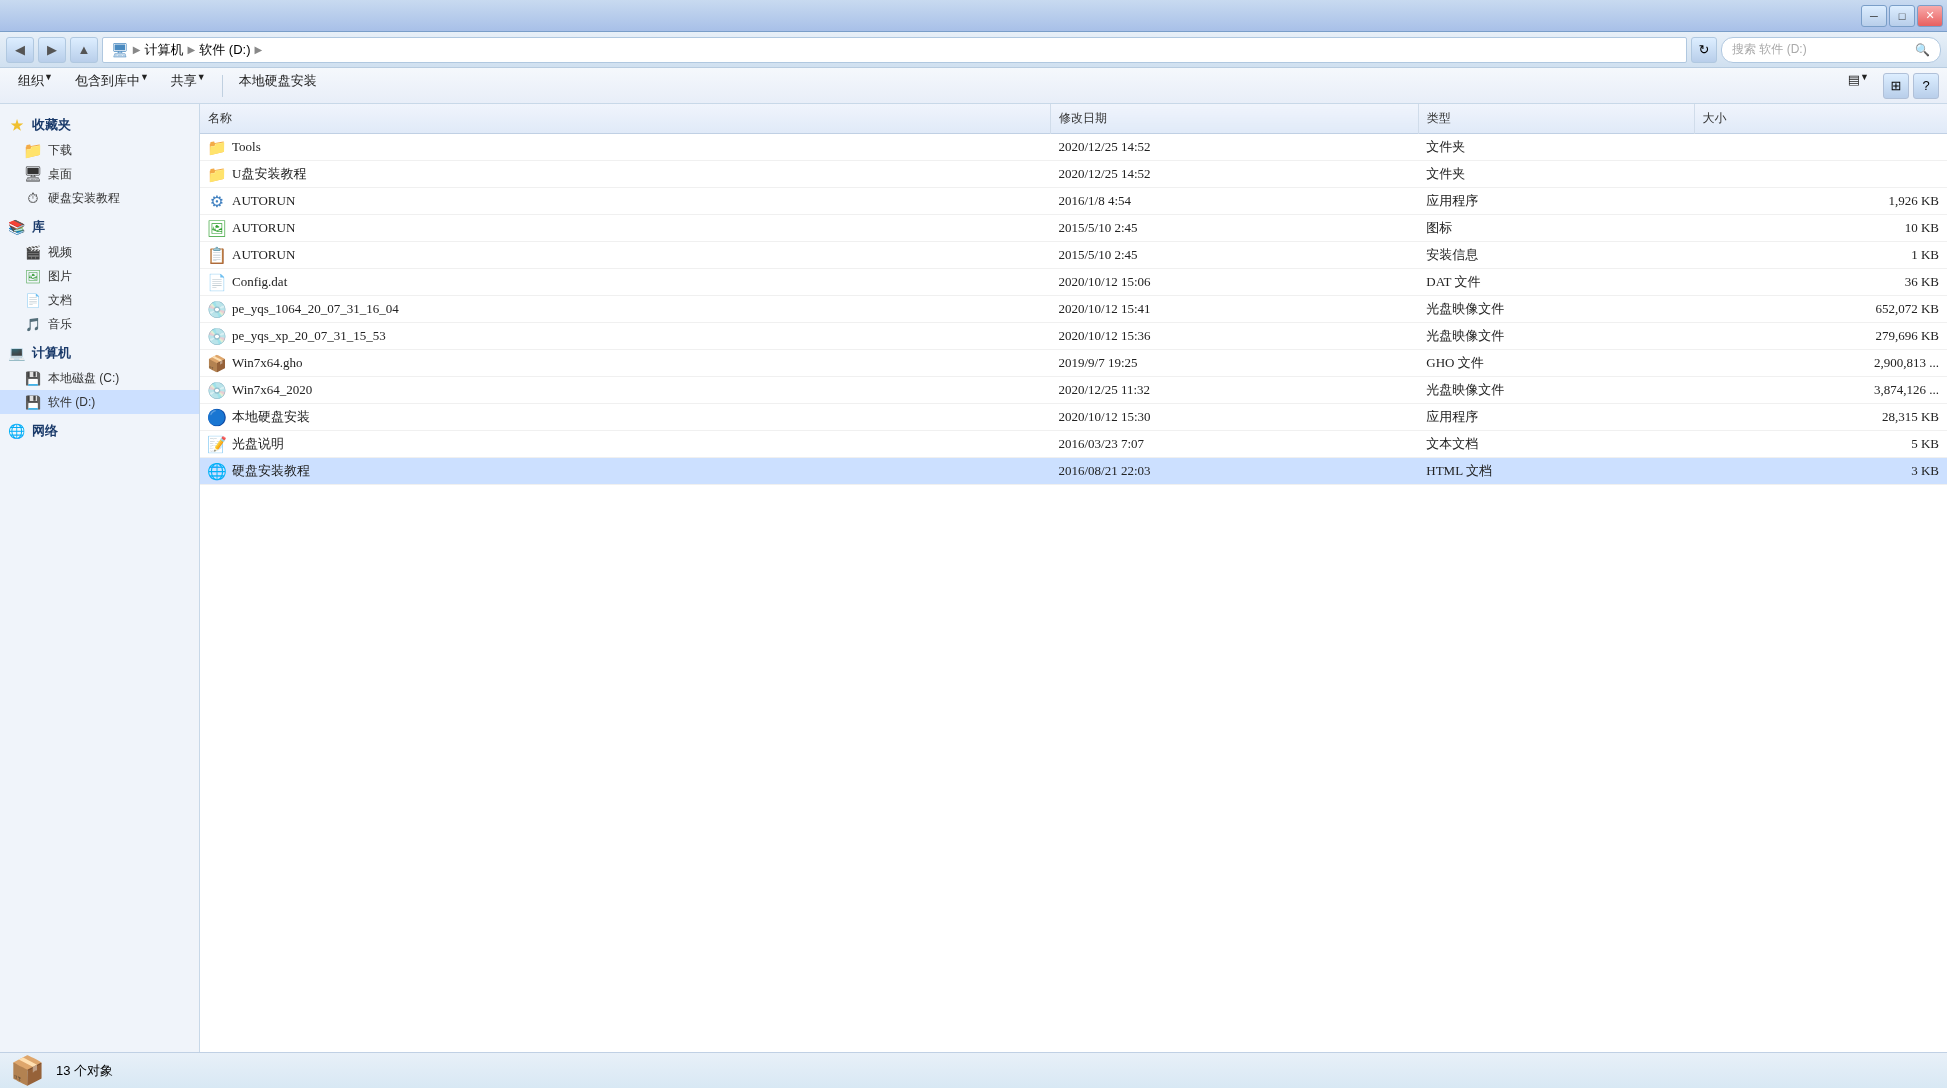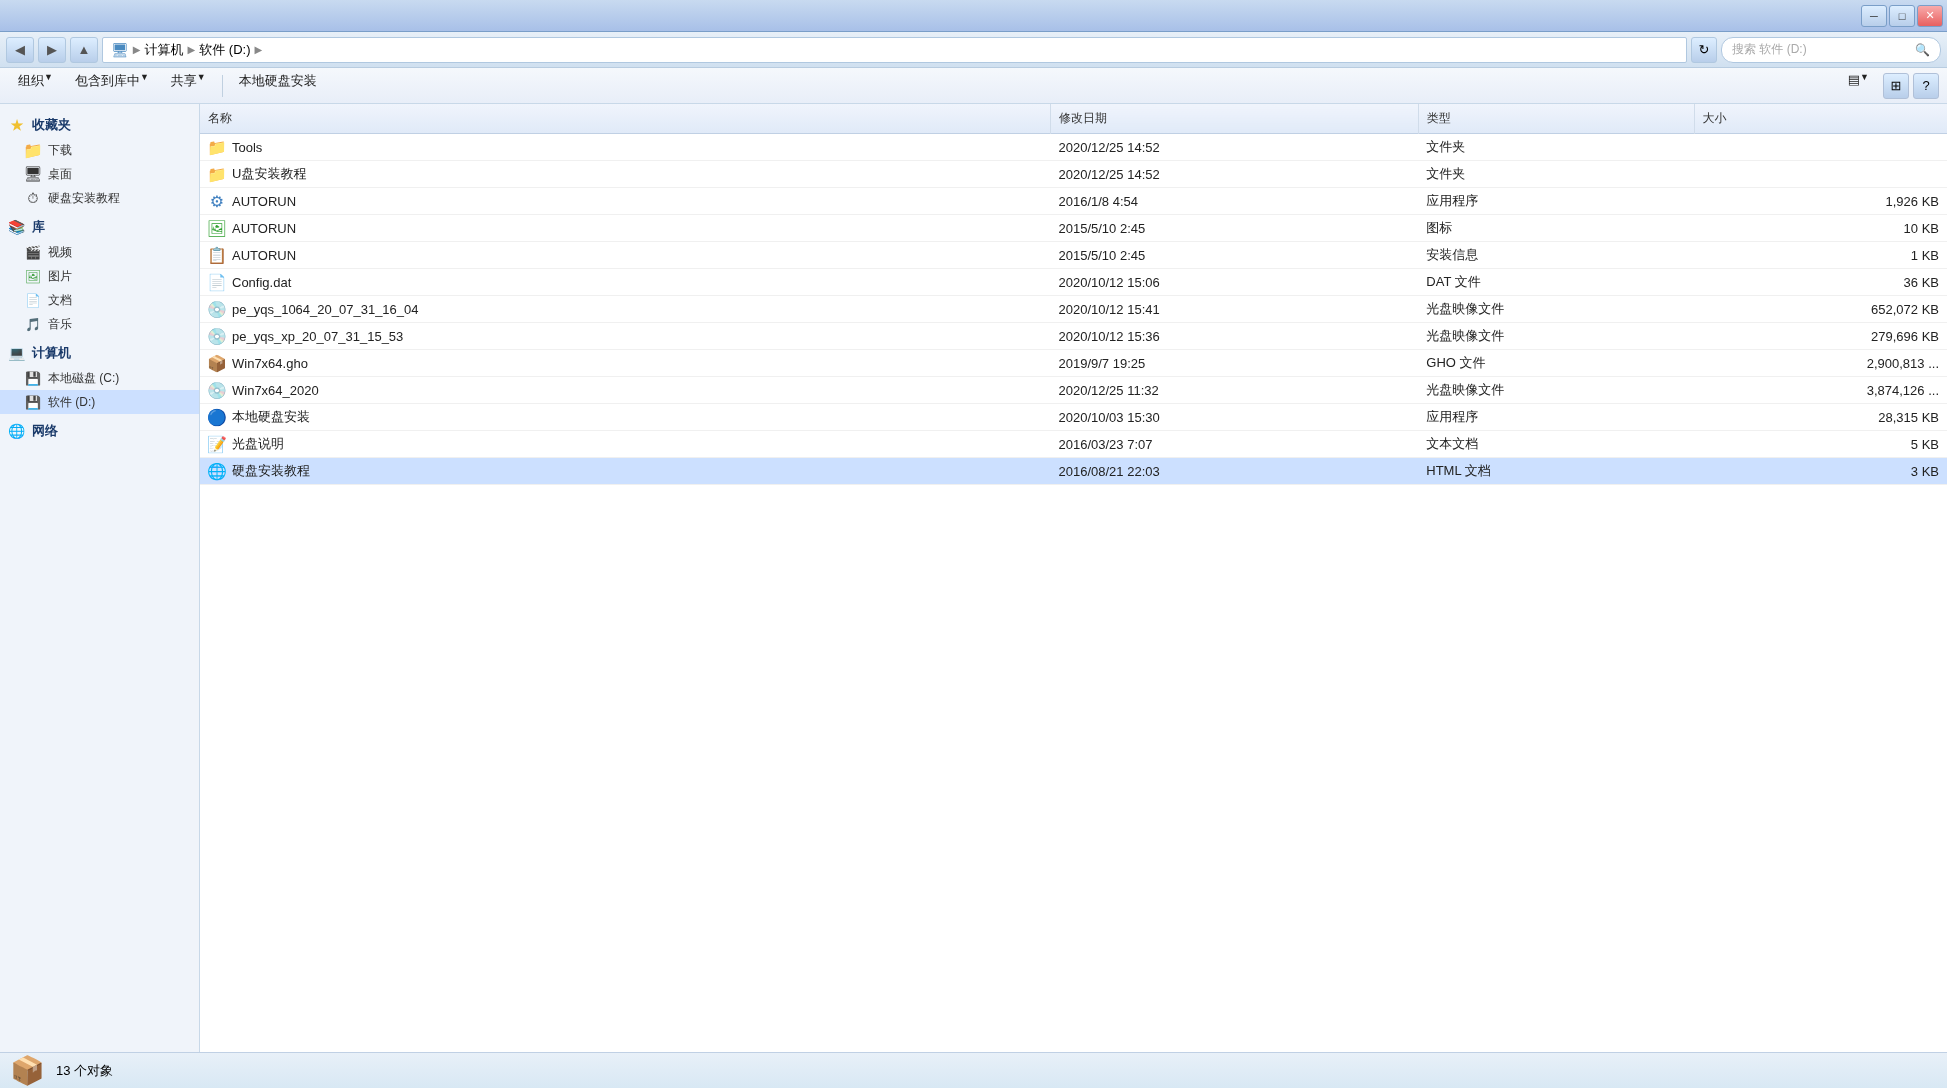--- a/index.html
+++ b/index.html
@@ -179,20 +179,21 @@
 
     
     .file-area {
       flex: 1;
       background: #fff;
       overflow-y: auto;
     }
     .file-table {
       width: 100%;
       border-collapse: collapse;
+      font-family: Liberation Serif, serif;
     }
     .file-table thead tr {
       background: linear-gradient(to bottom, #f0f4fc, #e0eaf8);
       border-bottom: 1px solid #c0d0e4;
     }
     .file-table th {
       text-align: left;
       padding: 6px 8px;
       font-size: 12px;
       font-weight: normal;
@@ -509,21 +510,21 @@
     <td class="col-type">光盘映像文件</td>
     <td class="col-size">3,874,126 ...</td>
   </tr>
           <tr>
     <td class="col-name">
       <div class="file-name-cell">
         <span class="sidebar-icon icon-app-blue" style="font-size:16px;">🔵</span>
         <span>本地硬盘安装</span>
       </div>
     </td>
-    <td class="col-date">2020/10/03 15:30</td>
+    <td class="col-date">2020/10/12 15:30</td>
     <td class="col-type">应用程序</td>
     <td class="col-size">28,315 KB</td>
   </tr>
           <tr>
     <td class="col-name">
       <div class="file-name-cell">
         <span class="sidebar-icon icon-txt" style="font-size:16px;">📝</span>
         <span>光盘说明</span>
       </div>
     </td>

